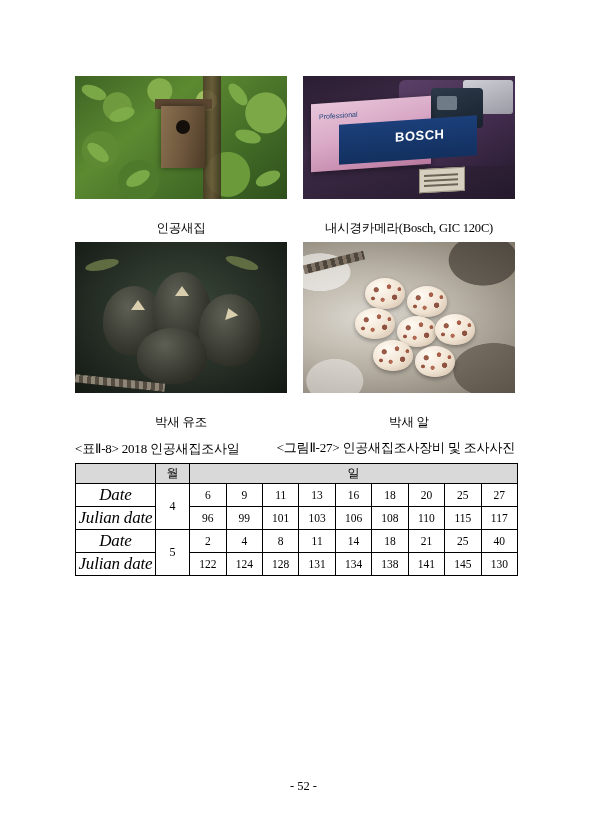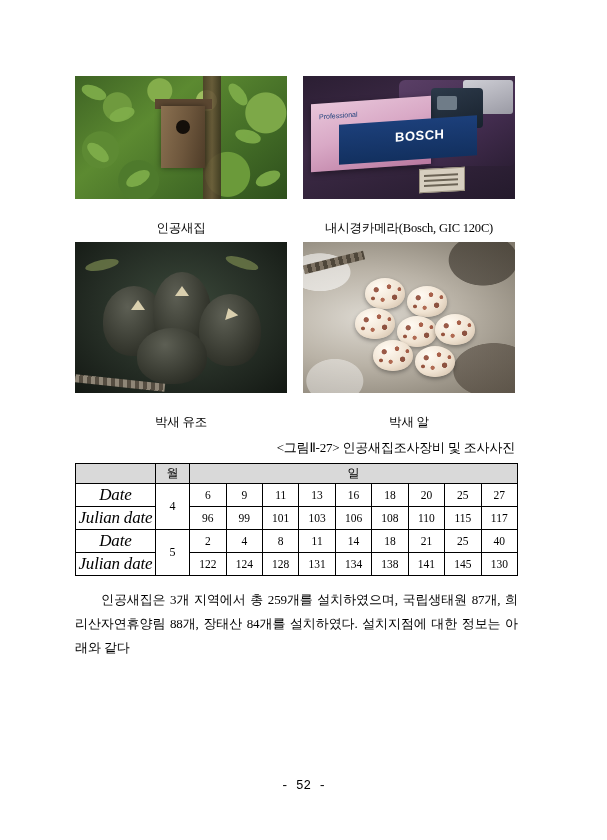--- a/index.html
+++ b/index.html
@@ -326,21 +326,20 @@
   }
 
   
   .folio {
     position: absolute;
     left: 0;
     top: 779px;
     width: 607px;
     text-align: center;
     font-size: 12.5px;
-    font-family: Liberation Mono, monospace;
   }
 </style>
 </head>
 <body>
 
 <div class="page">
 
   <div class="figures">
 
     <div class="fig-row">
@@ -408,20 +407,21 @@
           <div class="egg" style="left:112px; top:104px;"></div>
         </div>
         <div class="fig-caption">박새 알</div>
       </div>
 
     </div>
 
     <div class="fig-title">&lt;그림Ⅱ-27&gt; 인공새집조사장비 및 조사사진</div>
   </div>
 
+  <div class="table-caption">&lt;표Ⅱ-8&gt; 2018 인공새집조사일</div>
 
   <table class="survey">
     <thead>
       <tr>
         <td></td>
         <td>월</td>
         <td colspan="9">일</td>
       </tr>
     </thead>
     <tbody>
@@ -471,17 +471,16 @@
         <td class="daycell">131</td>
         <td class="daycell">134</td>
         <td class="daycell">138</td>
         <td class="daycell">141</td>
         <td class="daycell">145</td>
         <td class="daycell">130</td>
       </tr>
     </tbody>
   </table>
 
-  <p class="para"><span class="indent"></span><span>인공새집은 3개 지역에서 총 259개를 설치하였으며, 국립생태원 87개, 희리산자연휴양림 88개, 장태산 84개를 설치하였다. 설치지점에 대한 정보는 아래와 같다</span></p>
 
   <div class="folio">- 52 -</div>
 
 </div>
 
 </body></html>

